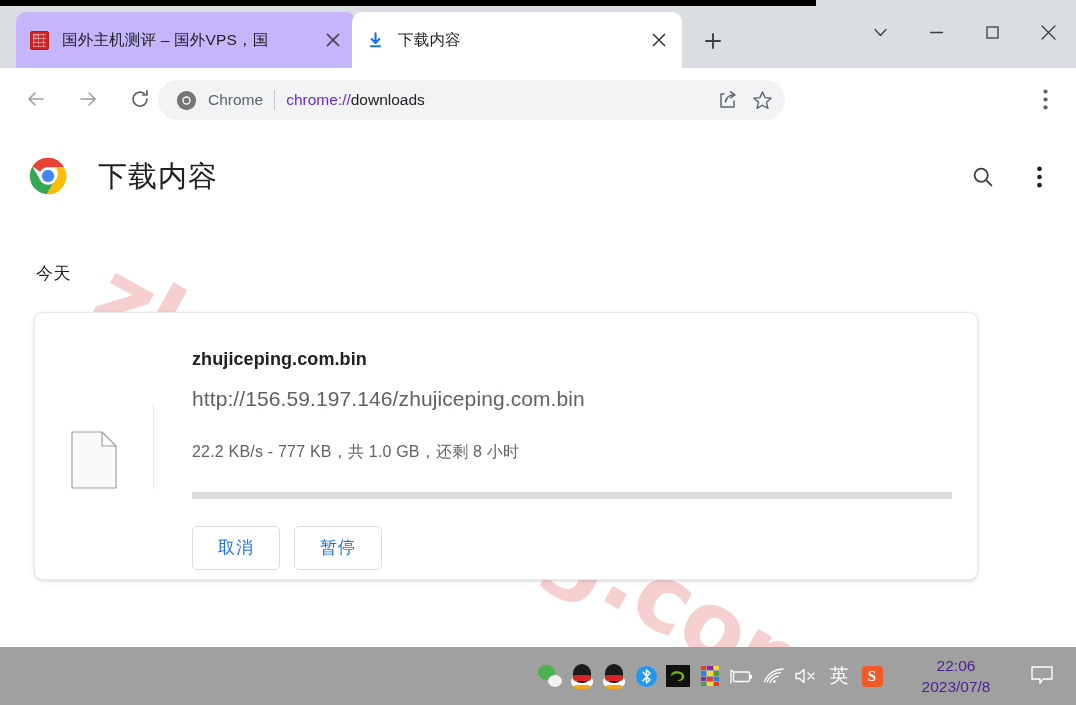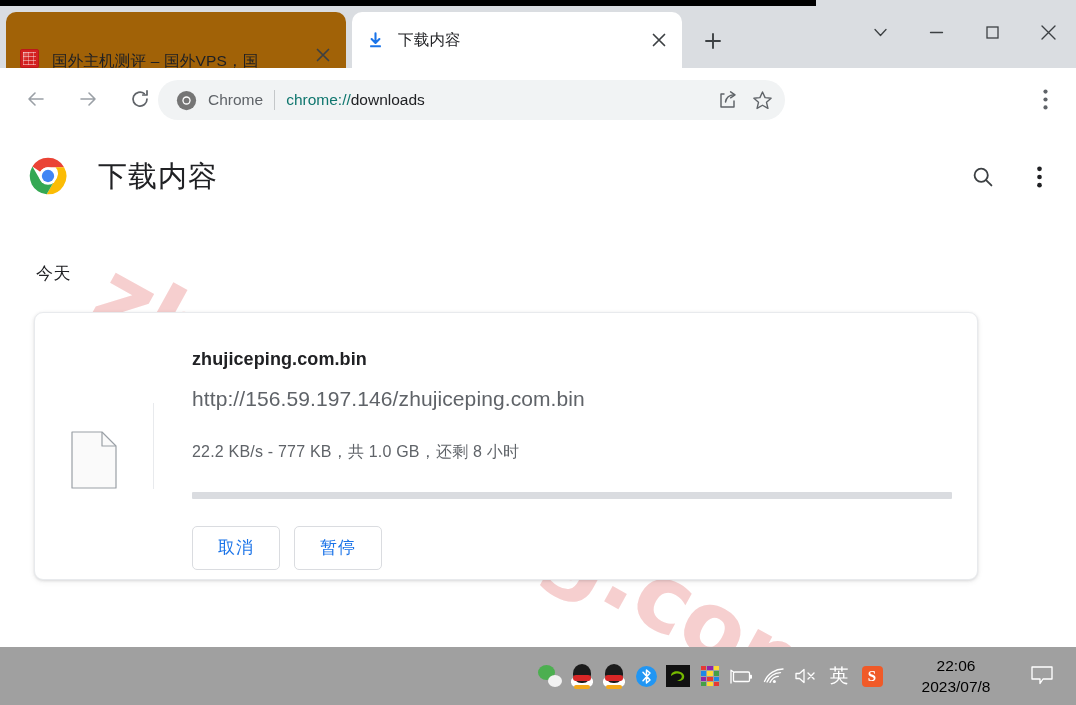--- a/index.html
+++ b/index.html
@@ -34,24 +34,23 @@
   .tab {
     position: absolute;
     top: 12px;
     height: 56px;
     border-radius: 10px 10px 0 0;
     display: flex;
     align-items: center;
     padding: 0 10px 0 14px;
   }
   .tab.inactive {
-    left: 6px;
+    left: 16px;
     width: 340px;
-    background: #a16207;
-    align-items: flex-end;
+    background: #c4b5fd;
   }
   .tab.active {
     left: 352px;
     width: 330px;
     background: #ffffff;
   }
 
   .tab-favicon {
     width: 19px; height: 19px;
     flex: 0 0 19px;
@@ -165,21 +164,21 @@
     margin: 0 11px;
     flex: 0 0 1px;
   }
   .omni-url {
     font-size: 15.5px;
     color: #202124;
     white-space: nowrap;
     flex: 1 1 auto;
     overflow: hidden;
   }
-  .omni-url .u-dim { color: #0f766e; }
+  .omni-url .u-dim { color: #6d28d9; }
   .omni-icon-btn {
     width: 34px; height: 34px;
     display: flex; align-items: center; justify-content: center;
     border-radius: 50%;
     flex: 0 0 34px;
   }
   .omni-icon-btn svg { display: block; }
 
   .toolbar-menu {
     position: absolute;
@@ -357,21 +356,21 @@
     position: relative;
   }
   .tray-icon svg { display: block; }
   .tray-clock {
     width: 104px;
     height: 50px;
     display: flex;
     flex-direction: column;
     align-items: center;
     justify-content: center;
-    color: #000000;
+    color: #4c1d95;
     font-size: 15.5px;
     line-height: 21px;
     margin-left: 16px;
   }
   .tray-notif {
     width: 56px; height: 50px;
     display: flex; align-items: center; justify-content: center;
     margin-left: 6px;
   }
   .tray-ime {

